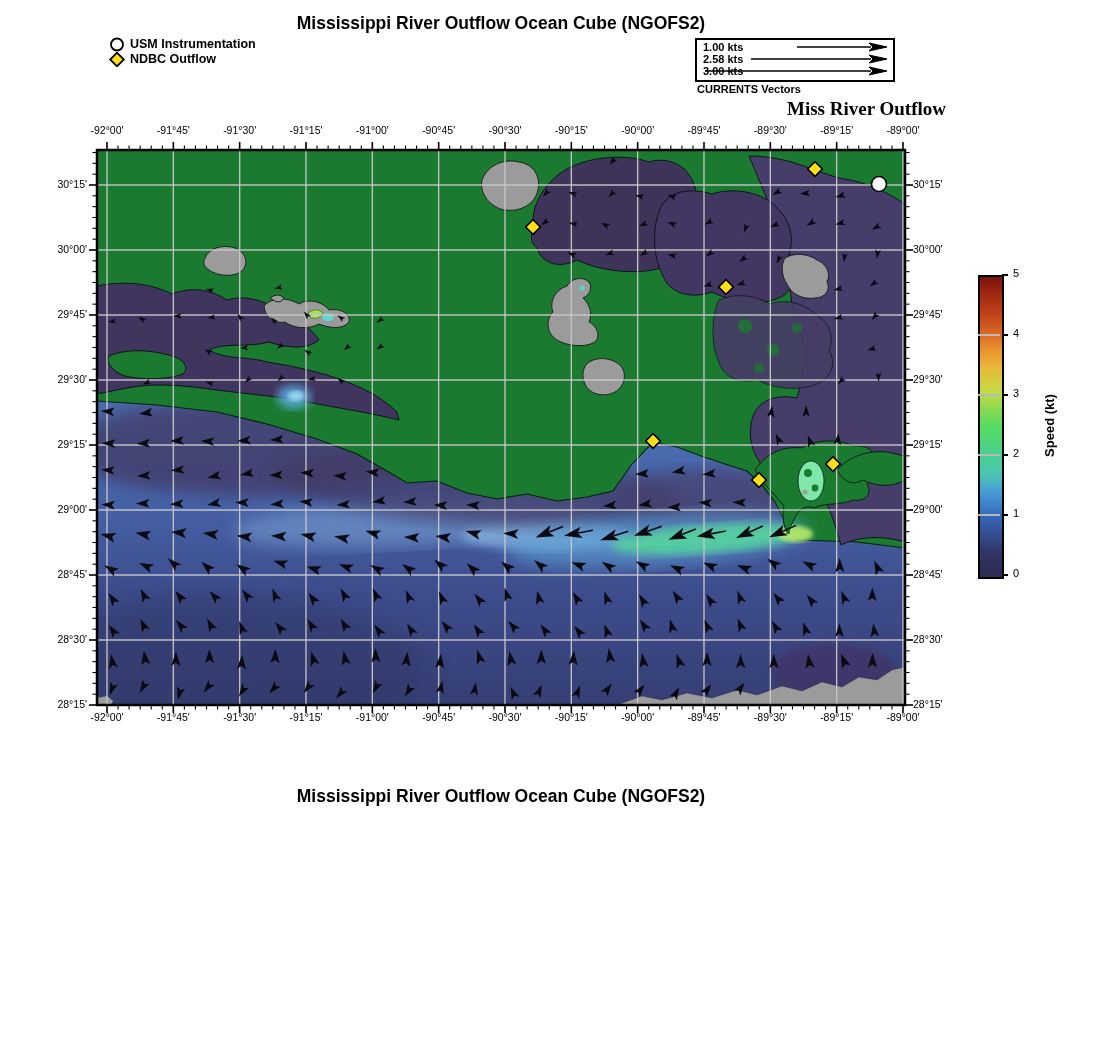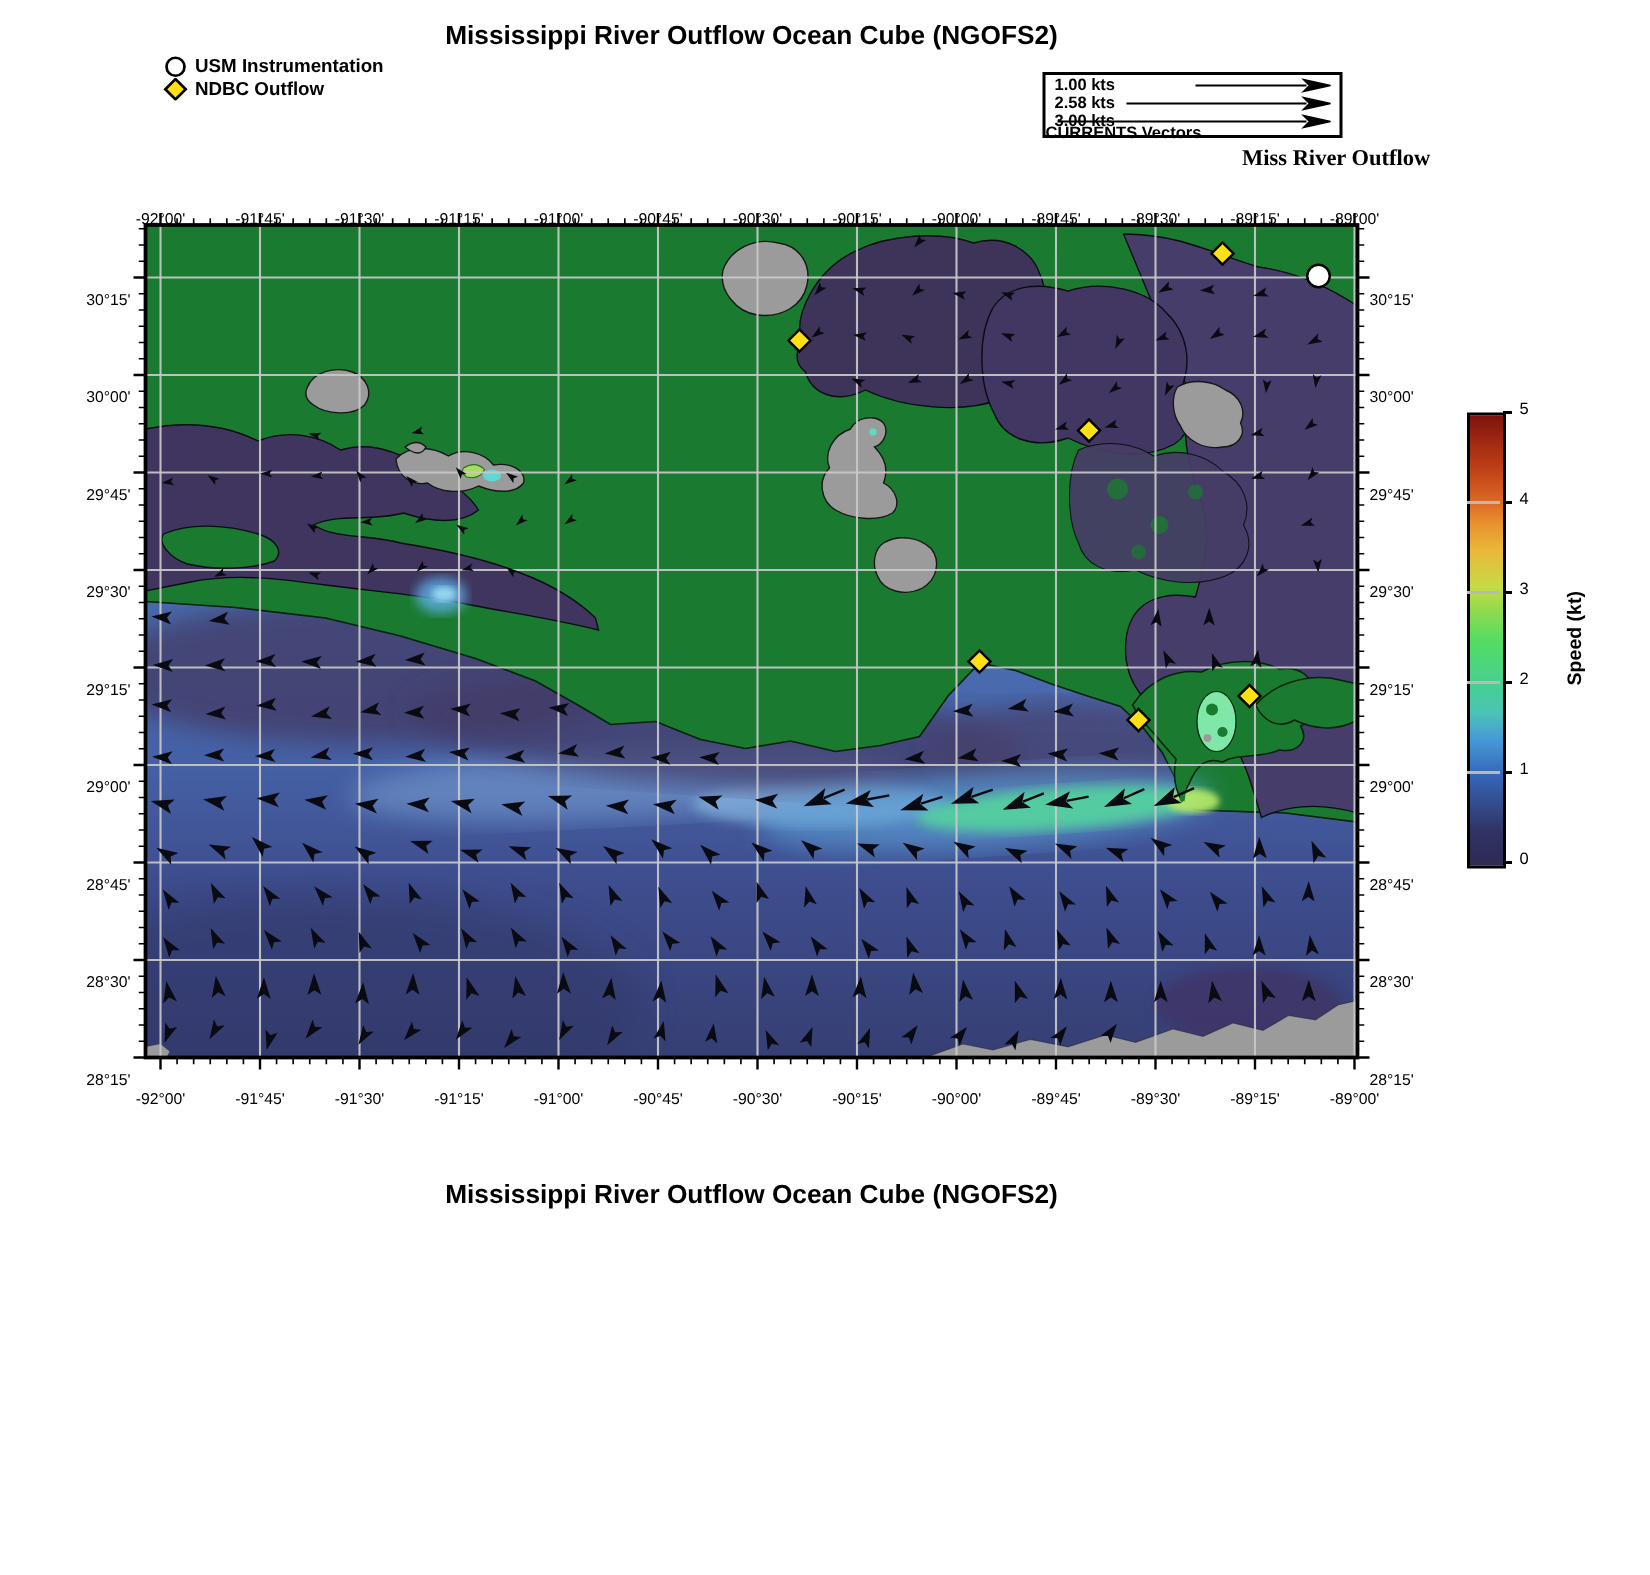--- a/index.html
+++ b/index.html
@@ -2,28 +2,28 @@
 <html><head>
 <meta charset="utf-8">
 <style>
   html,body{margin:0;padding:0;background:#fff;}
   #canvas{position:relative;width:1100px;height:904px;background:#fff;overflow:hidden;
           font-family:"Liberation Sans",sans-serif;color:#000;}
   .abs{position:absolute;}
   .title{font-size:17.5px;font-weight:bold;white-space:nowrap;transform:translateX(-50%);}
   .subtitle{font-family:"Liberation Serif","DejaVu Serif",serif;font-size:15.5px;font-weight:bold;
             white-space:nowrap;transform:translateX(-50%);}
-  .region-label{font-family:"Liberation Serif","DejaVu Serif",serif;font-size:15px;font-weight:bold;white-space:nowrap;margin-left:41px;}
+  .region-label{font-family:"Liberation Serif","DejaVu Serif",serif;font-size:19px;font-weight:bold;white-space:nowrap;}
   .legend-row{display:flex;align-items:flex-start;height:15px;}
   .legend-row svg{margin-right:4px;}
   .legend-text{font-size:12.5px;font-weight:bold;white-space:nowrap;}
   #veckey-box{border:2.5px solid #000;width:196px;height:40px;background:#fff;}
   .veckey-row{position:absolute;font-size:11px;font-weight:bold;white-space:nowrap;}
   #veckey-caption{font-size:11px;font-weight:bold;}
-  .axis-label{font-size:10.5px;white-space:nowrap;margin-top:16px;}
+  .axis-label{font-size:10.5px;white-space:nowrap;}
   .axis-label.x{transform:translateX(-50%);}
   .axis-label.yl{width:52px;text-align:right;}
   .axis-label.yr{width:52px;text-align:left;}
   #colorbar{border:2px solid #000;}
   .cb-tick{position:absolute;background:#000;height:1.6px;width:6px;}
   .cb-line{position:absolute;background:#b9b9b9;height:2px;}
   .cb-label{position:absolute;font-size:11px;}
   #cb-title{font-size:13px;font-weight:bold;transform:rotate(-90deg);transform-origin:center;white-space:nowrap;}
 </style>
 </head>
@@ -41,21 +41,21 @@
       <span class="legend-text">USM Instrumentation</span>
     </div>
     <div class="legend-row">
       <svg width="18" height="15">
         <rect x="4.2" y="2.7" width="9.6" height="9.6" transform="rotate(45 9 7.5)" fill="#ffe014" stroke="#000" stroke-width="1.8"></rect>
       </svg>
       <span class="legend-text">NDBC Outflow</span>
     </div>
   </div>
 
-  <div id="veckey-box" class="abs" style="left:695px;top:48px;text-align:right;">
+  <div id="veckey-box" class="abs" style="left:695px;top:38px;text-align:right;">
     <span class="veckey-row" style="left:6px;top:1px;">1.00 kts</span>
     <span class="veckey-row" style="left:6px;top:13px;">2.58 kts</span>
     <span class="veckey-row" style="left:6px;top:25px;">3.00 kts</span>
     <svg class="abs" style="left:0;top:0;" width="196" height="40">
       <g stroke="#000" fill="#000">
         <line x1="100" y1="7" x2="174" y2="7" stroke-width="1.4"></line>
         <polygon points="190,7 172,3 176,7 172,11"></polygon>
         <line x1="54" y1="19" x2="174" y2="19" stroke-width="1.4"></line>
         <polygon points="190,19 172,15 176,19 172,23"></polygon>
         <line x1="8" y1="31" x2="174" y2="31" stroke-width="1.4"></line>

